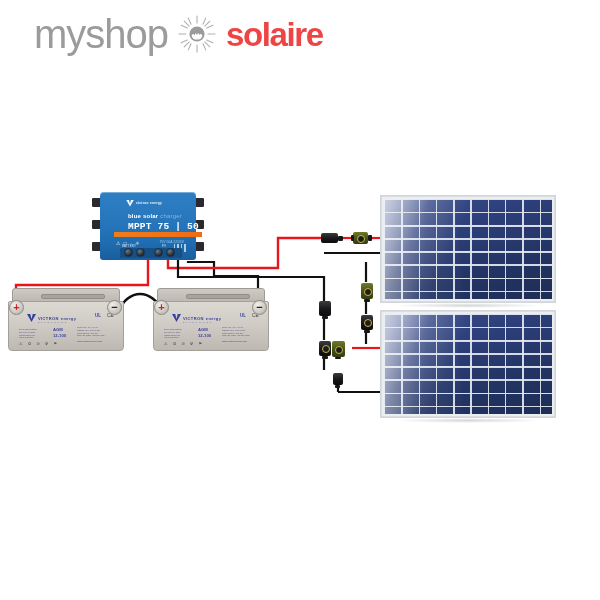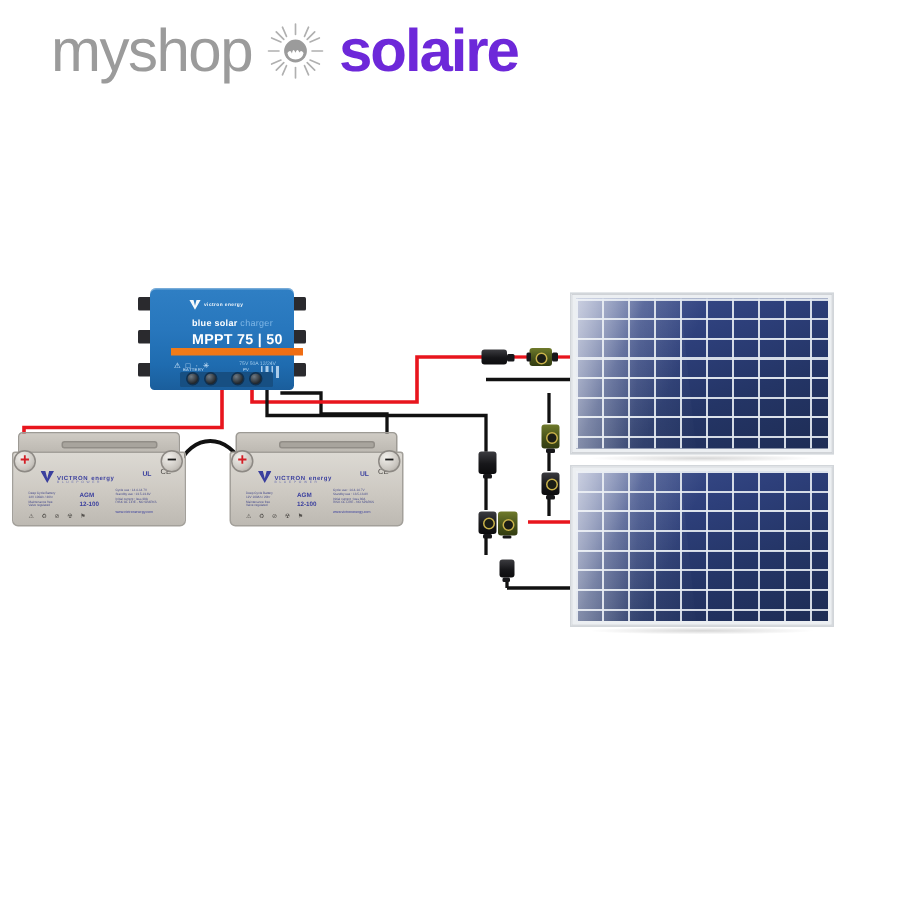--- a/index.html
+++ b/index.html
@@ -14,21 +14,21 @@
   #stage{position:relative;width:600px;height:460px;background:#fff;}
 
   
   .logo{position:absolute;left:34px;top:14px;display:flex;align-items:center;gap:6px;}
   .logo-word1{
     font-family:"Liberation Sans", sans-serif;
     font-size:40px;font-weight:300;color:#9b9b9b;letter-spacing:-1px;line-height:1;
   }
   .logo-word2{
     font-family:"Liberation Sans", sans-serif;
-    font-size:40px;font-weight:bold;color:#6d28d9;letter-spacing:-1.4px;line-height:1;
+    font-size:33px;font-weight:bold;color:#ef4444;letter-spacing:-1.4px;line-height:1;
   }
   .logo-sun{position:relative;width:40px;height:40px;margin:0 3px;}
   .logo-sun svg{display:block;}
 
   
   #wires{position:absolute;left:0;top:0;width:600px;height:600px;}
 
   
   .mppt{
     position:absolute;left:92px;top:192px;width:112px;height:68px;
@@ -52,21 +52,21 @@
     clip-path:polygon(0 0,36% 0,50% 62%,64% 0,100% 0,50% 100%);}
   .vt-text{font-size:3.2px;color:#ffffff;letter-spacing:.3px;font-weight:bold;white-space:nowrap;}
   .mppt-l1{
     position:absolute;left:28px;top:21px;width:70px;font-size:6px;
     color:#bfe2ff;white-space:nowrap;letter-spacing:.2px;
   }
   .mppt-l1 b{color:#ffffff;font-weight:bold;}
   .mppt-l1 i{color:#7fb6e6;font-style:normal;}
   .mppt-model{
     position:absolute;left:28px;top:29px;font-size:9.5px;font-weight:bold;color:#ffffff;
-    letter-spacing:.2px;white-space:nowrap;
+    letter-spacing:.2px;white-space:nowrap;font-family:Liberation Mono, monospace;
   }
   .mppt-stripe{
     position:absolute;left:14px;top:40px;width:88px;height:5px;
     background:linear-gradient(to right,#f07c1a,#ef6c12);
   }
   .mppt-icons{
     position:absolute;left:16px;top:48px;font-size:5px;color:#cfe6fa;letter-spacing:1px;white-space:nowrap;
   }
   .mppt-sub{
     position:absolute;right:12px;top:48px;font-size:3.4px;color:#9cc8ea;white-space:nowrap;

